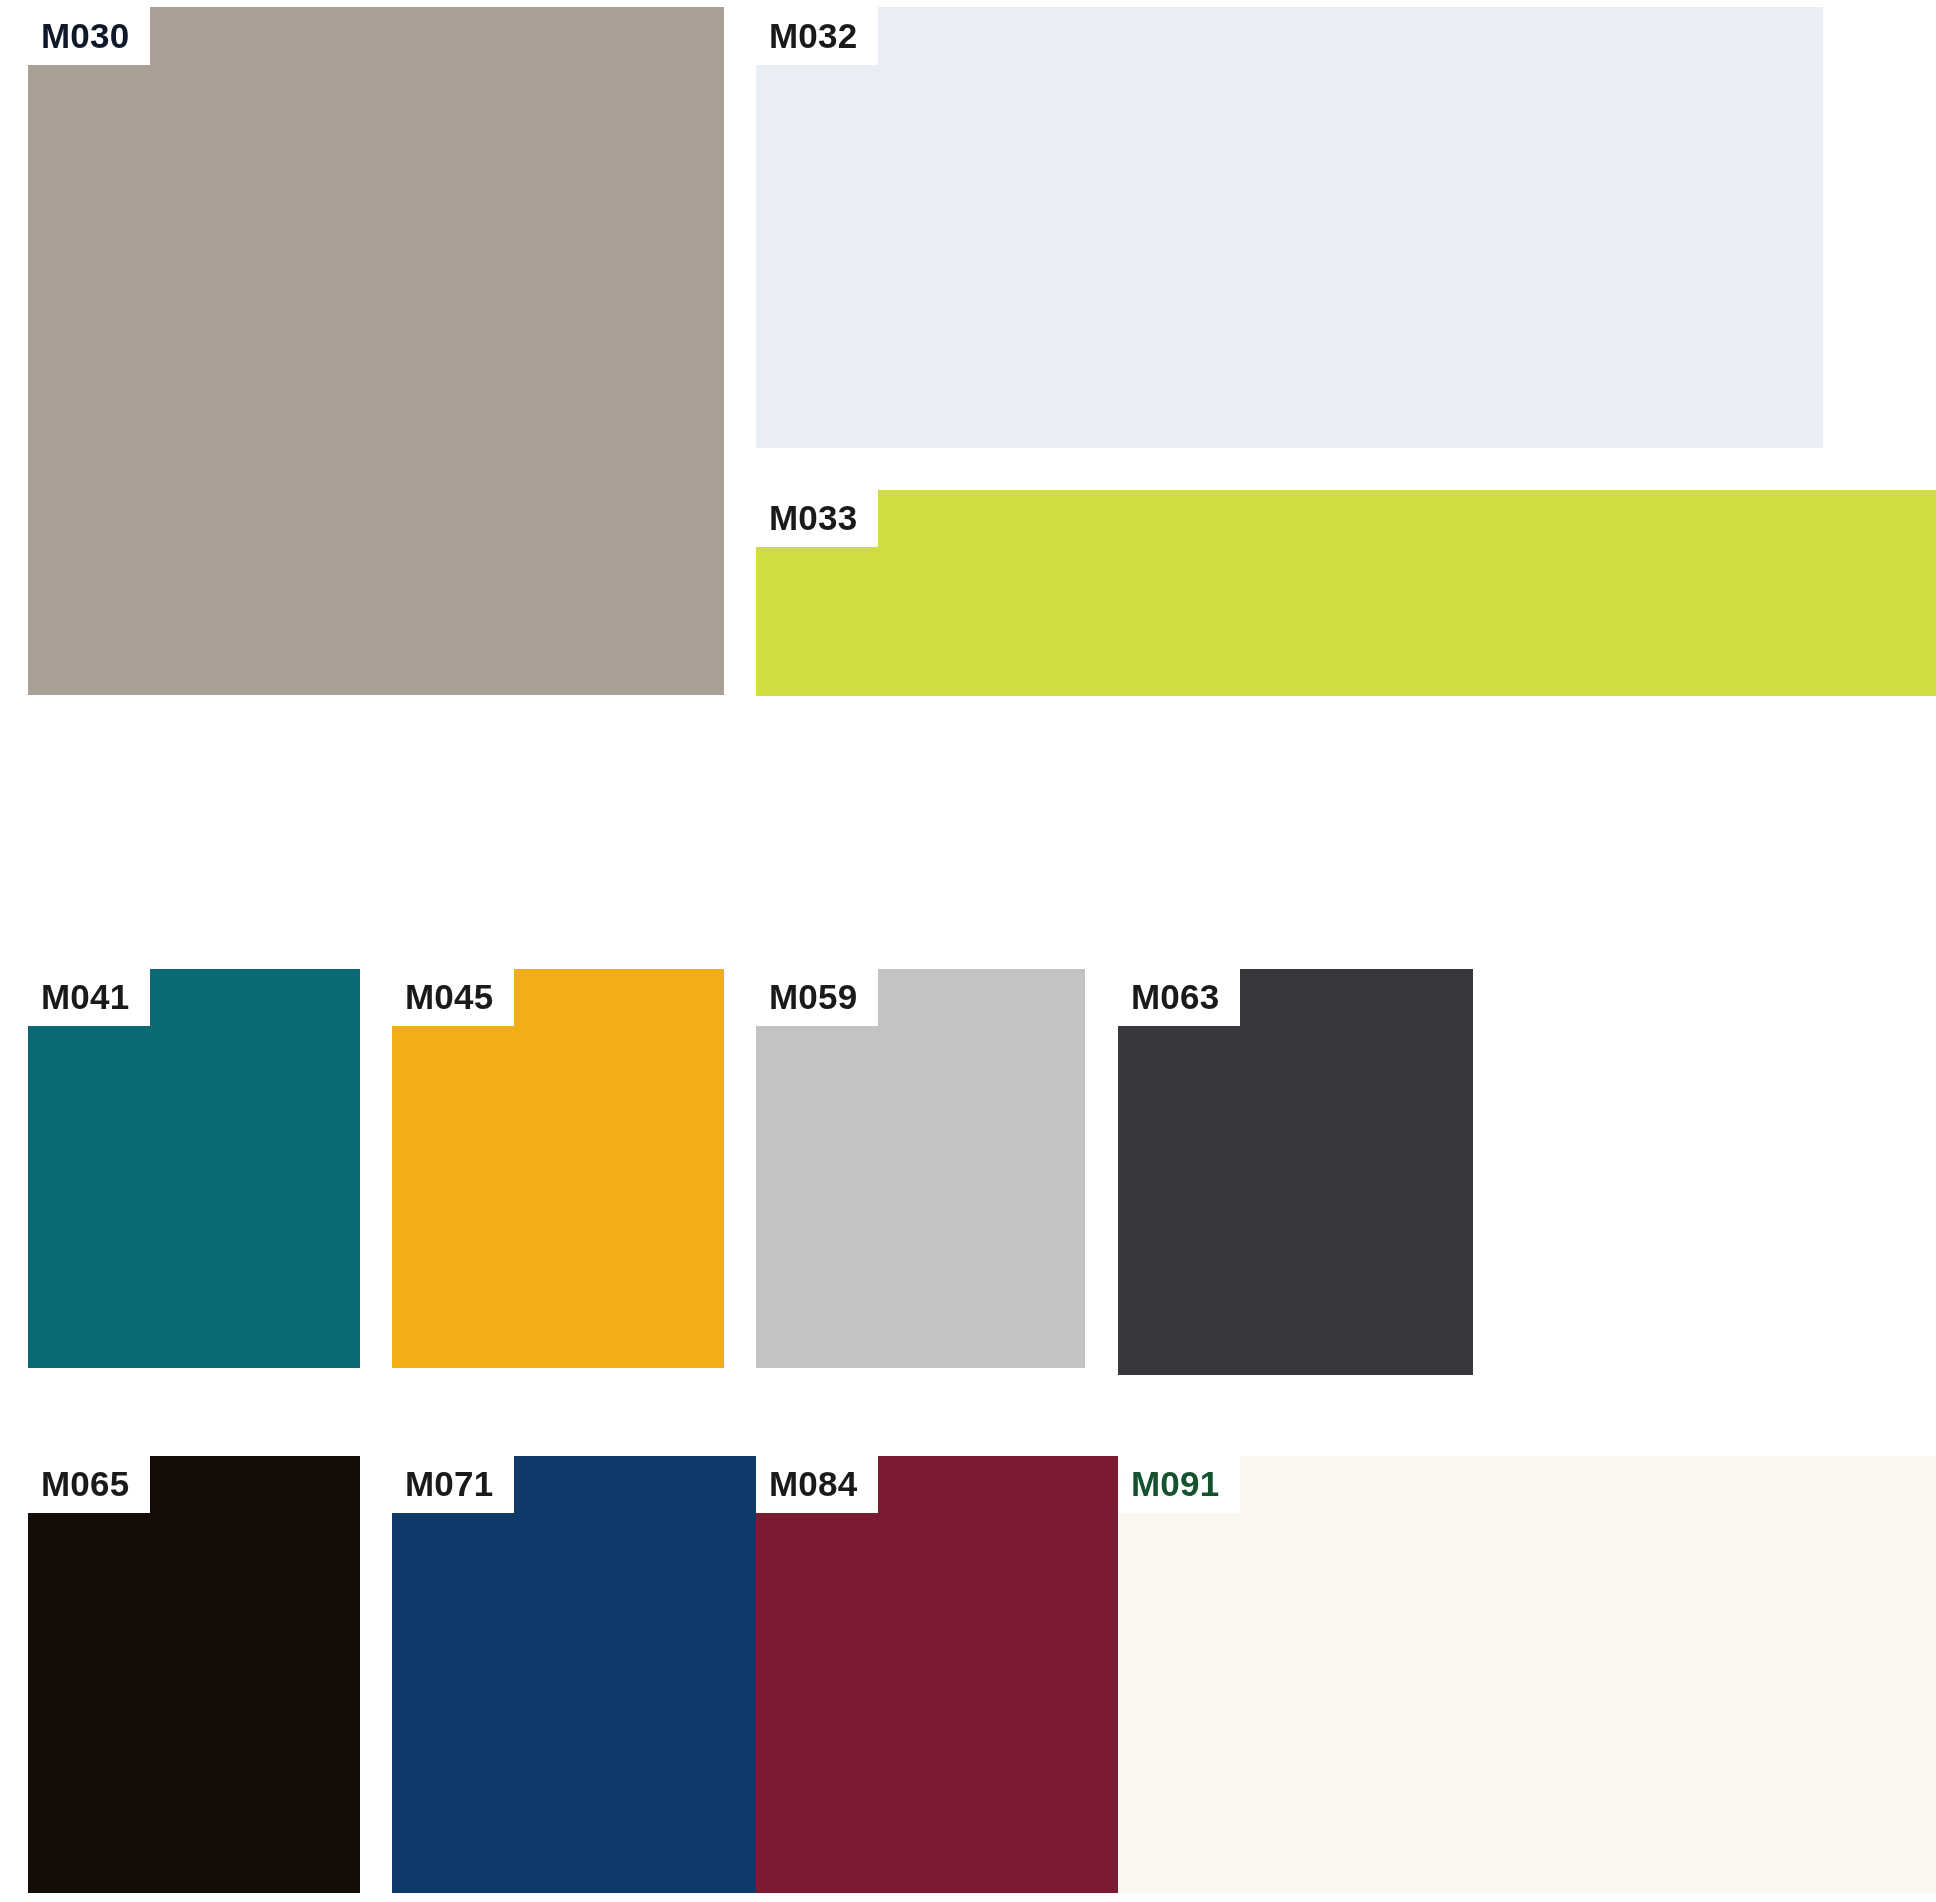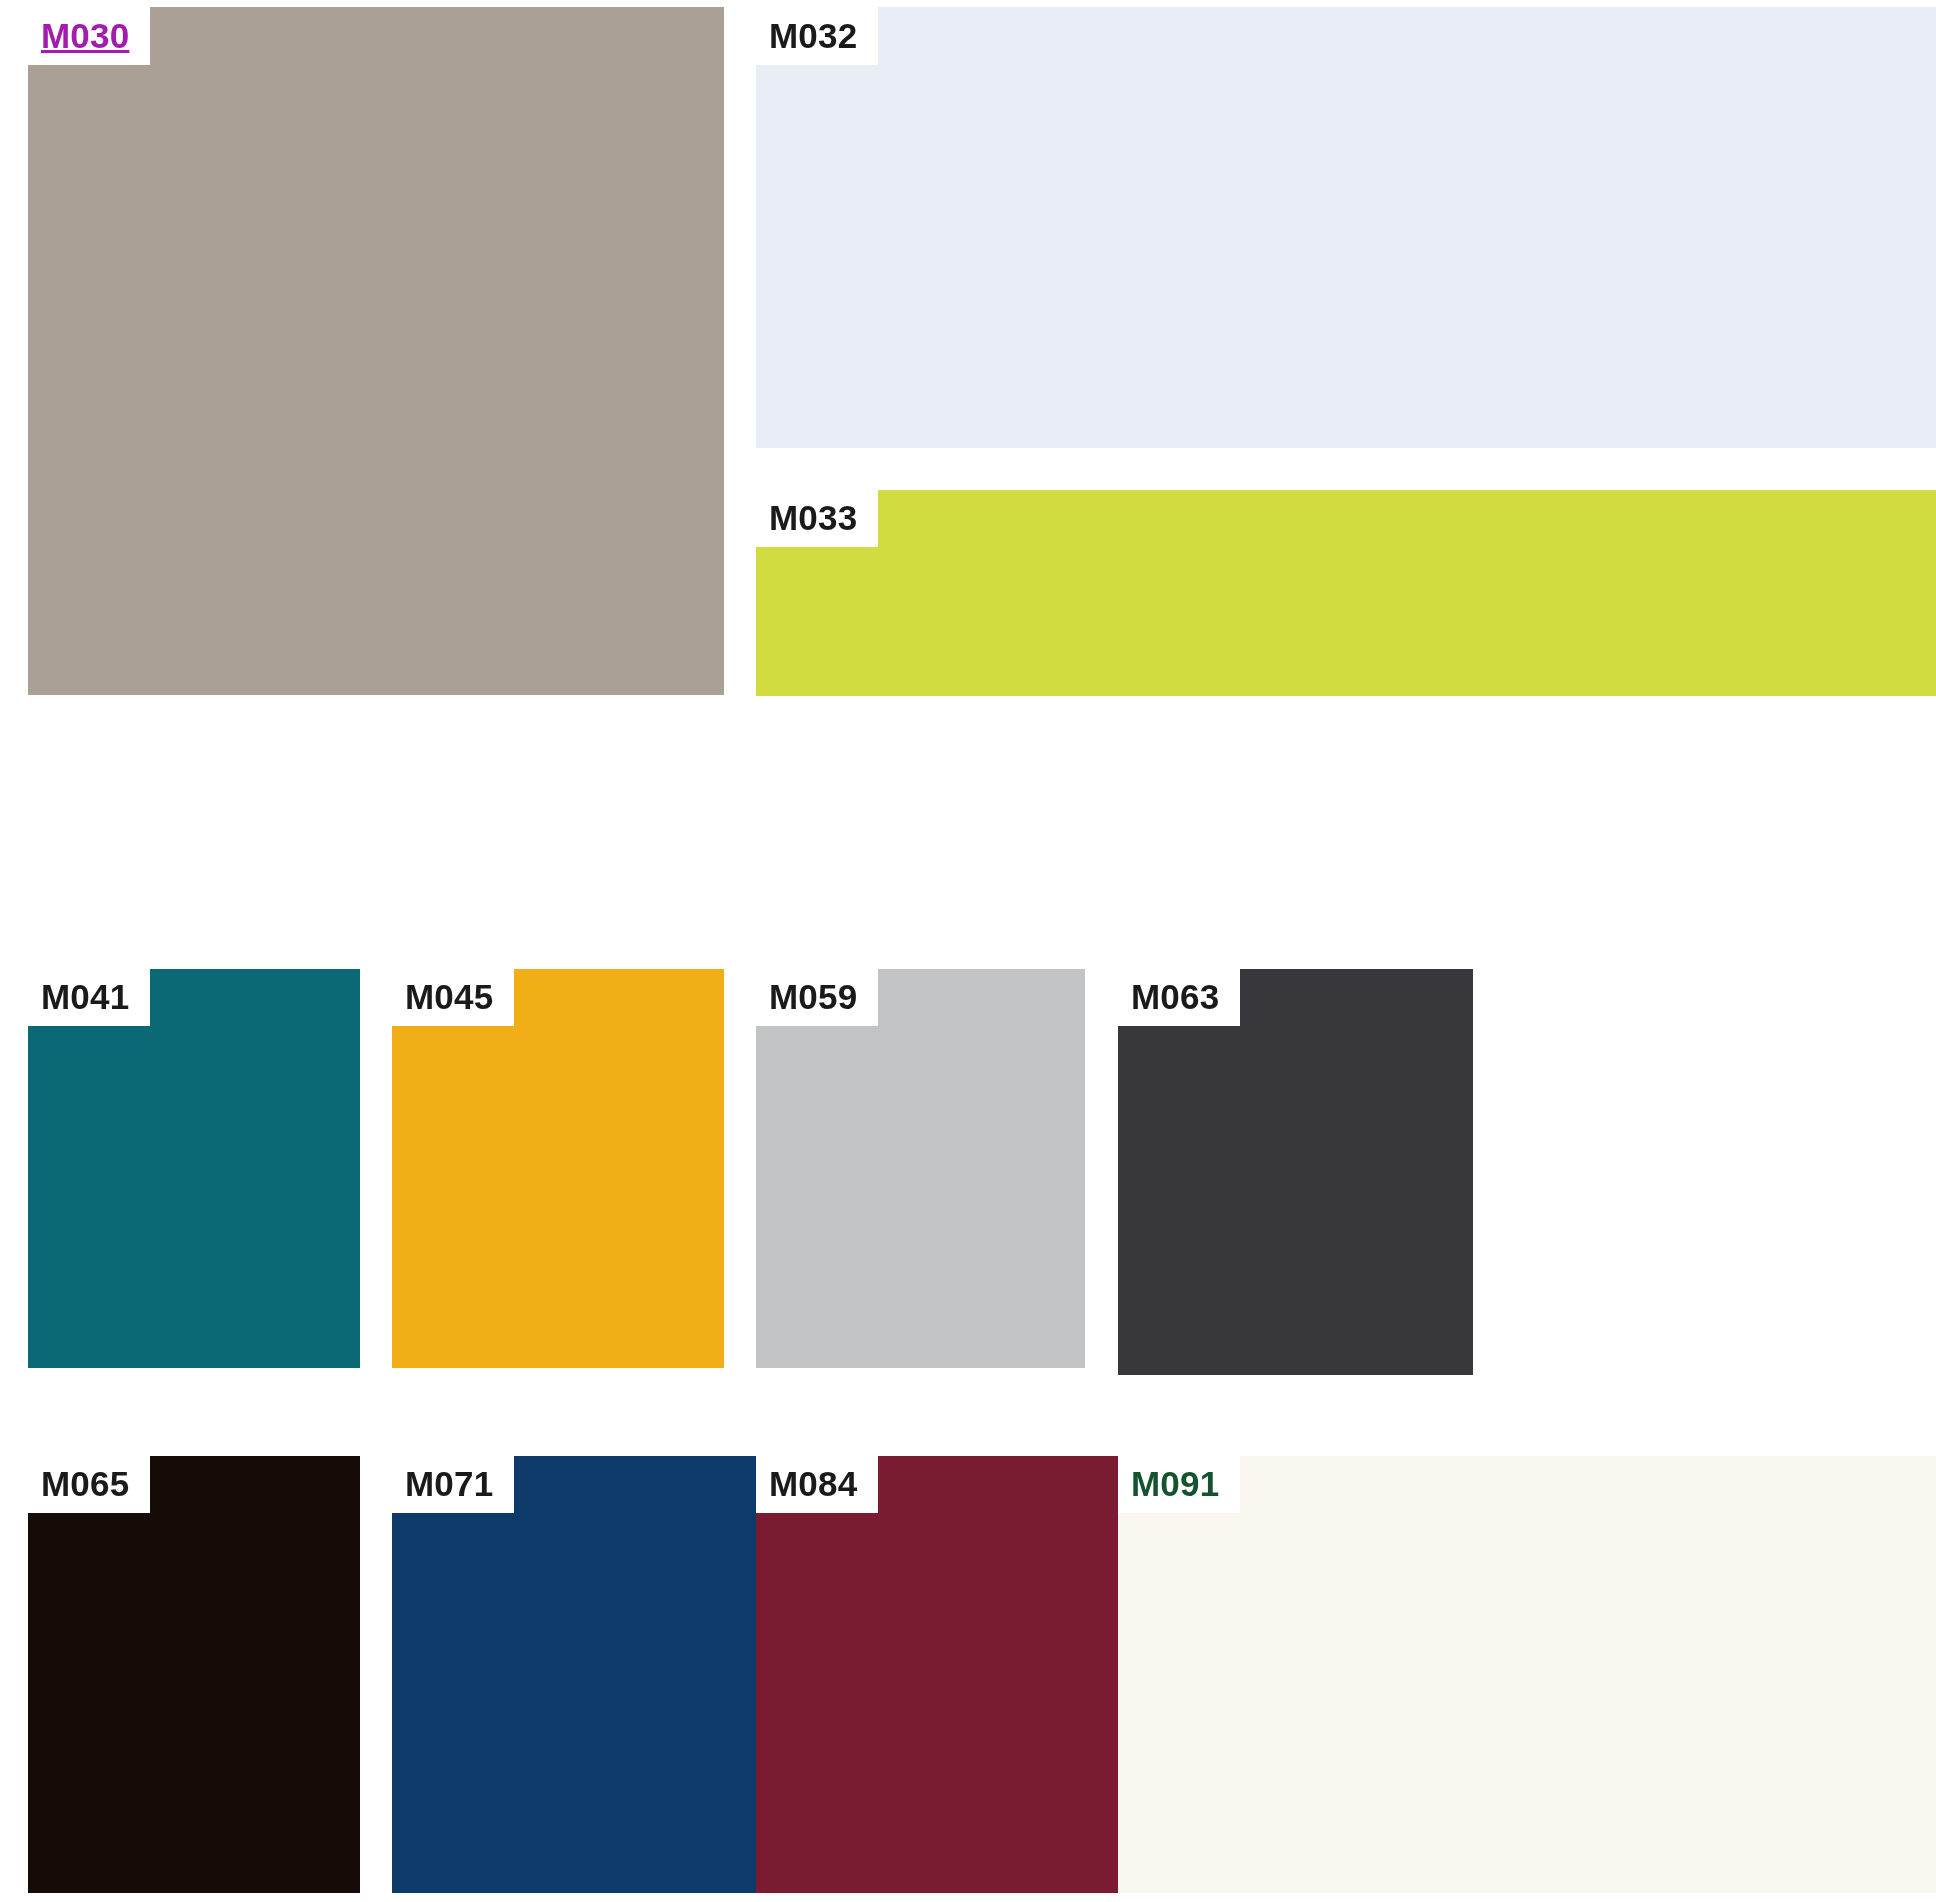--- a/index.html
+++ b/index.html
@@ -50,23 +50,23 @@
     white-space: nowrap;
     z-index: 5;
   }
 </style>
 </head>
 <body>
 
 <div id="swatch-board" style="width: 1937px; height: 1902px; background: rgb(255, 255, 255);">
     <div class="swatch" style="left: 28px; top: 7.4px; width: 696px; height: 688px;">
       <div class="swatch-fill" style="background: rgb(171, 160, 150);"></div>
-      <div class="swatch-label" style="background: rgb(255, 255, 255); color: #a21caf; text-decoration: underline;">M030</div>
+      <div class="swatch-label" style="background: rgb(255, 255, 255); color: #0f172a;">M030</div>
     </div>
-    <div class="swatch" style="left: 756px; top: 7.4px; width: 1181px; height: 441px;">
+    <div class="swatch" style="left: 756px; top: 7.4px; width: 1067px; height: 441px;">
       <div class="swatch-fill" style="background: rgb(233, 237, 245);"></div>
       <div class="swatch-label" style="background: rgb(255, 255, 255); color: rgb(26, 26, 26);">M032</div>
     </div>
     <div class="swatch" style="left: 756px; top: 490px; width: 1181px; height: 206px;">
       <div class="swatch-fill" style="background: rgb(208, 220, 63);"></div>
       <div class="swatch-label" style="background: rgb(255, 255, 255); color: rgb(26, 26, 26);">M033</div>
     </div>
     <div class="swatch" style="left: 28px; top: 969px; width: 332px; height: 399px; padding-left: 21px;">
       <div class="swatch-fill" style="background: rgb(10, 105, 117);"></div>
       <div class="swatch-label" style="background: rgb(255, 255, 255); color: rgb(26, 26, 26);">M041</div>

